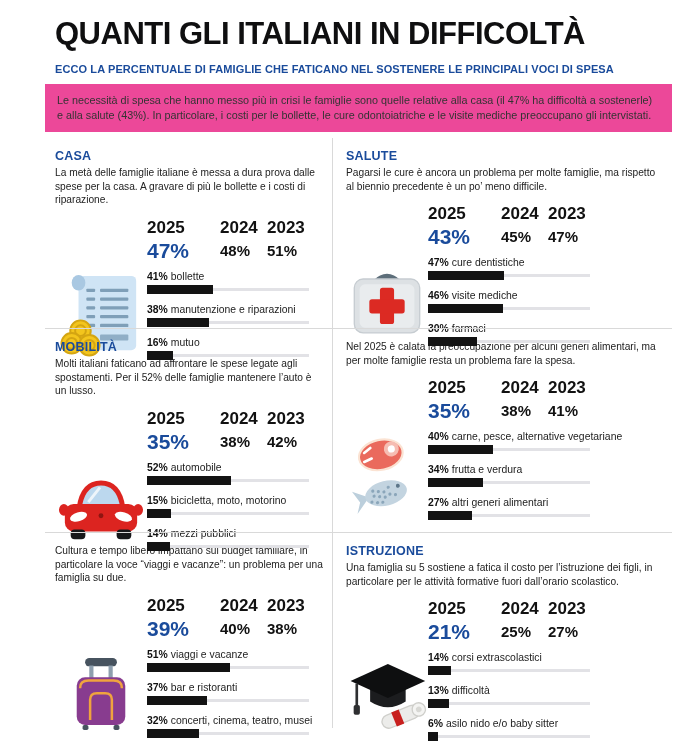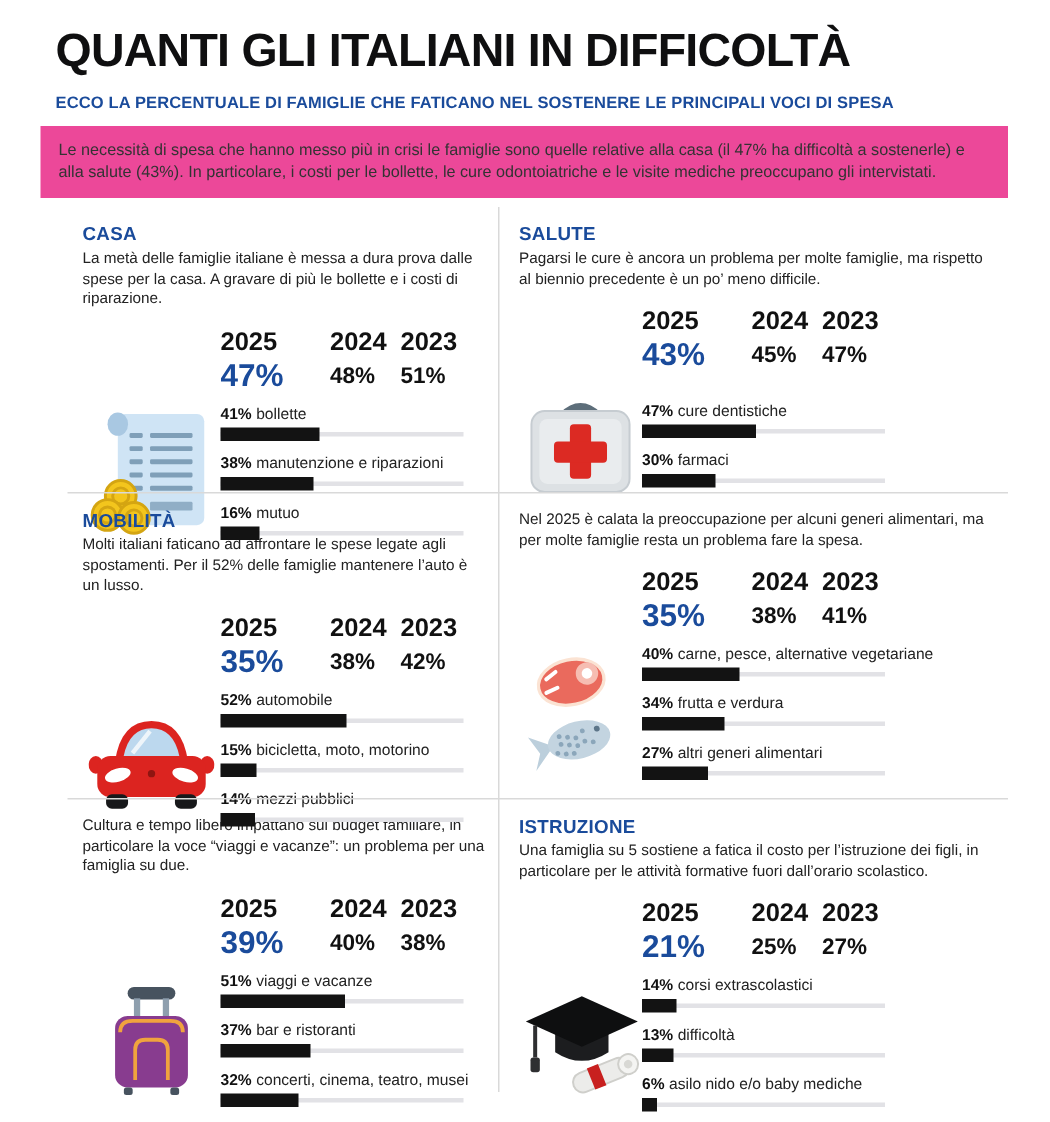--- a/index.html
+++ b/index.html
@@ -1,21 +1,21 @@
 <!DOCTYPE html>
 <html><head>
 <meta charset="utf-8">
 <style>
   html,body{margin:0;padding:0;background:#fff;}
   .page{
     width:700px;height:748px;background:#ffffff;overflow:hidden;
     font-family:"Liberation Sans","DejaVu Sans",sans-serif;color:#111;
     position:relative;box-sizing:border-box;
   }
-  .header{padding:18px 28px 0 27px;}
+  .header{padding:18px 28px 0 45px;}
   .main-title{
     margin:0 0 0 10px;font-size:31px;line-height:1.05;font-weight:700;
     color:#0f0f10;letter-spacing:-0.5px;white-space:nowrap;
   }
   .subtitle{
     margin:12px 0 0 10px;font-size:11px;font-weight:700;color:#1a4b9b;letter-spacing:.1px;
   }
   .intro{
     margin-top:9px;background:#ec4899;padding:9px 12px;
     font-size:10.8px;line-height:1.42;color:#333;
@@ -162,20 +162,26 @@
           </svg>
         </div>
         <div class="bars">
           <div class="bar-item">
             <div class="bar-label"><b>47%</b><span>cure dentistiche</span></div>
             <div class="bar-wrap">
                 <div class="bar-fill" style="width: 47%;"></div>
               </div>
           </div>
           <div class="bar-item">
+            <div class="bar-label"><b>46%</b><span>visite mediche</span></div>
+            <div class="bar-wrap">
+                <div class="bar-fill" style="width: 46%;"></div>
+              </div>
+          </div>
+          <div class="bar-item">
             <div class="bar-label"><b>30%</b><span>farmaci</span></div>
             <div class="bar-wrap">
                 <div class="bar-fill" style="width: 30%;"></div>
               </div>
           </div>
         </div>
       </div>
     </section>
 
     <section class="cell left r2">
@@ -395,21 +401,21 @@
                 <div class="bar-fill" style="width: 14%;"></div>
               </div>
           </div>
           <div class="bar-item">
             <div class="bar-label"><b>13%</b><span>difficoltà</span></div>
             <div class="bar-wrap">
                 <div class="bar-fill" style="width: 13%;"></div>
               </div>
           </div>
           <div class="bar-item">
-            <div class="bar-label"><b>6%</b><span>asilo nido e/o baby mediche</span></div>
+            <div class="bar-label"><b>6%</b><span>asilo nido e/o baby sitter</span></div>
             <div class="bar-wrap">
                 <div class="bar-fill" style="width: 6%;"></div>
               </div>
           </div>
         </div>
       </div>
     </section>
 
   </div>
 </div>

